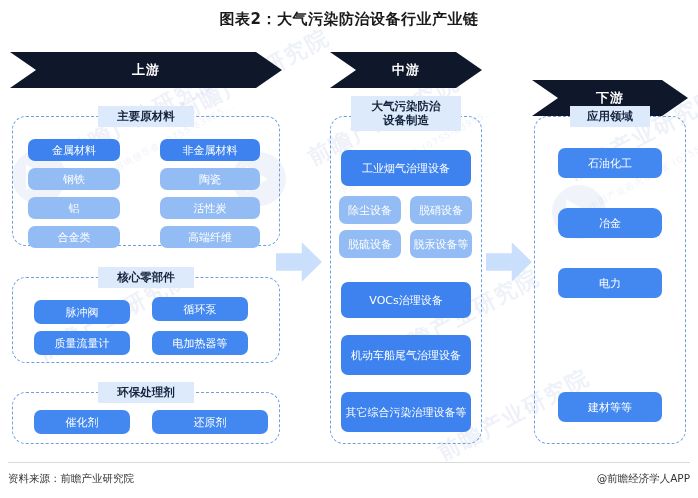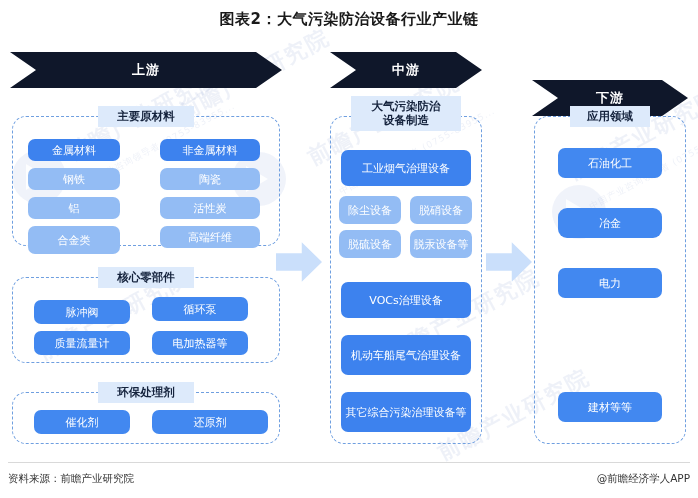--- a/index.html
+++ b/index.html
@@ -167,21 +167,21 @@
 
   <div class="panel" style="left:12px; top:116px; width:268px; height:130px;"></div>
   <div class="panel-label" style="left:98px; top:106px; width:96px;">主要原材料</div>
 
   <div class="pill c-strong" style="left:160px; top:139px; width:100px;height:22px;">非金属材料</div>
   <div class="pill c-strong" style="left:28px;  top:139px; width:92px; height:22px;">金属材料</div>
   <div class="pill c-light" style="left:28px;  top:168px; width:92px; height:22px;">钢铁</div>
   <div class="pill c-light" style="left:160px; top:168px; width:100px;height:22px;">陶瓷</div>
   <div class="pill c-light" style="left:28px;  top:197px; width:92px; height:22px;">铝</div>
   <div class="pill c-light" style="left:160px; top:197px; width:100px;height:22px;">活性炭</div>
-  <div class="pill c-light" style="left:28px;  top:226px; width:92px; height:28px;">合金类</div>
+  <div class="pill c-light" style="left:28px;  top:226px; width:92px; height:22px;">合金类</div>
   <div class="pill c-light" style="left:160px; top:226px; width:100px;height:22px;">高端纤维</div>
 
   <div class="panel" style="left:12px; top:277px; width:268px; height:86px;"></div>
   <div class="panel-label" style="left:98px; top:267px; width:96px;">核心零部件</div>
 
   <div class="pill c-mid" style="left:34px;  top:300px; width:96px; height:24px;">脉冲阀</div>
   <div class="pill c-mid" style="left:152px; top:297px; width:96px; height:24px;">循环泵</div>
   <div class="pill c-mid" style="left:34px;  top:331px; width:96px; height:24px;">质量流量计</div>
   <div class="pill c-mid" style="left:152px; top:331px; width:96px; height:24px;">电加热器等</div>
 

